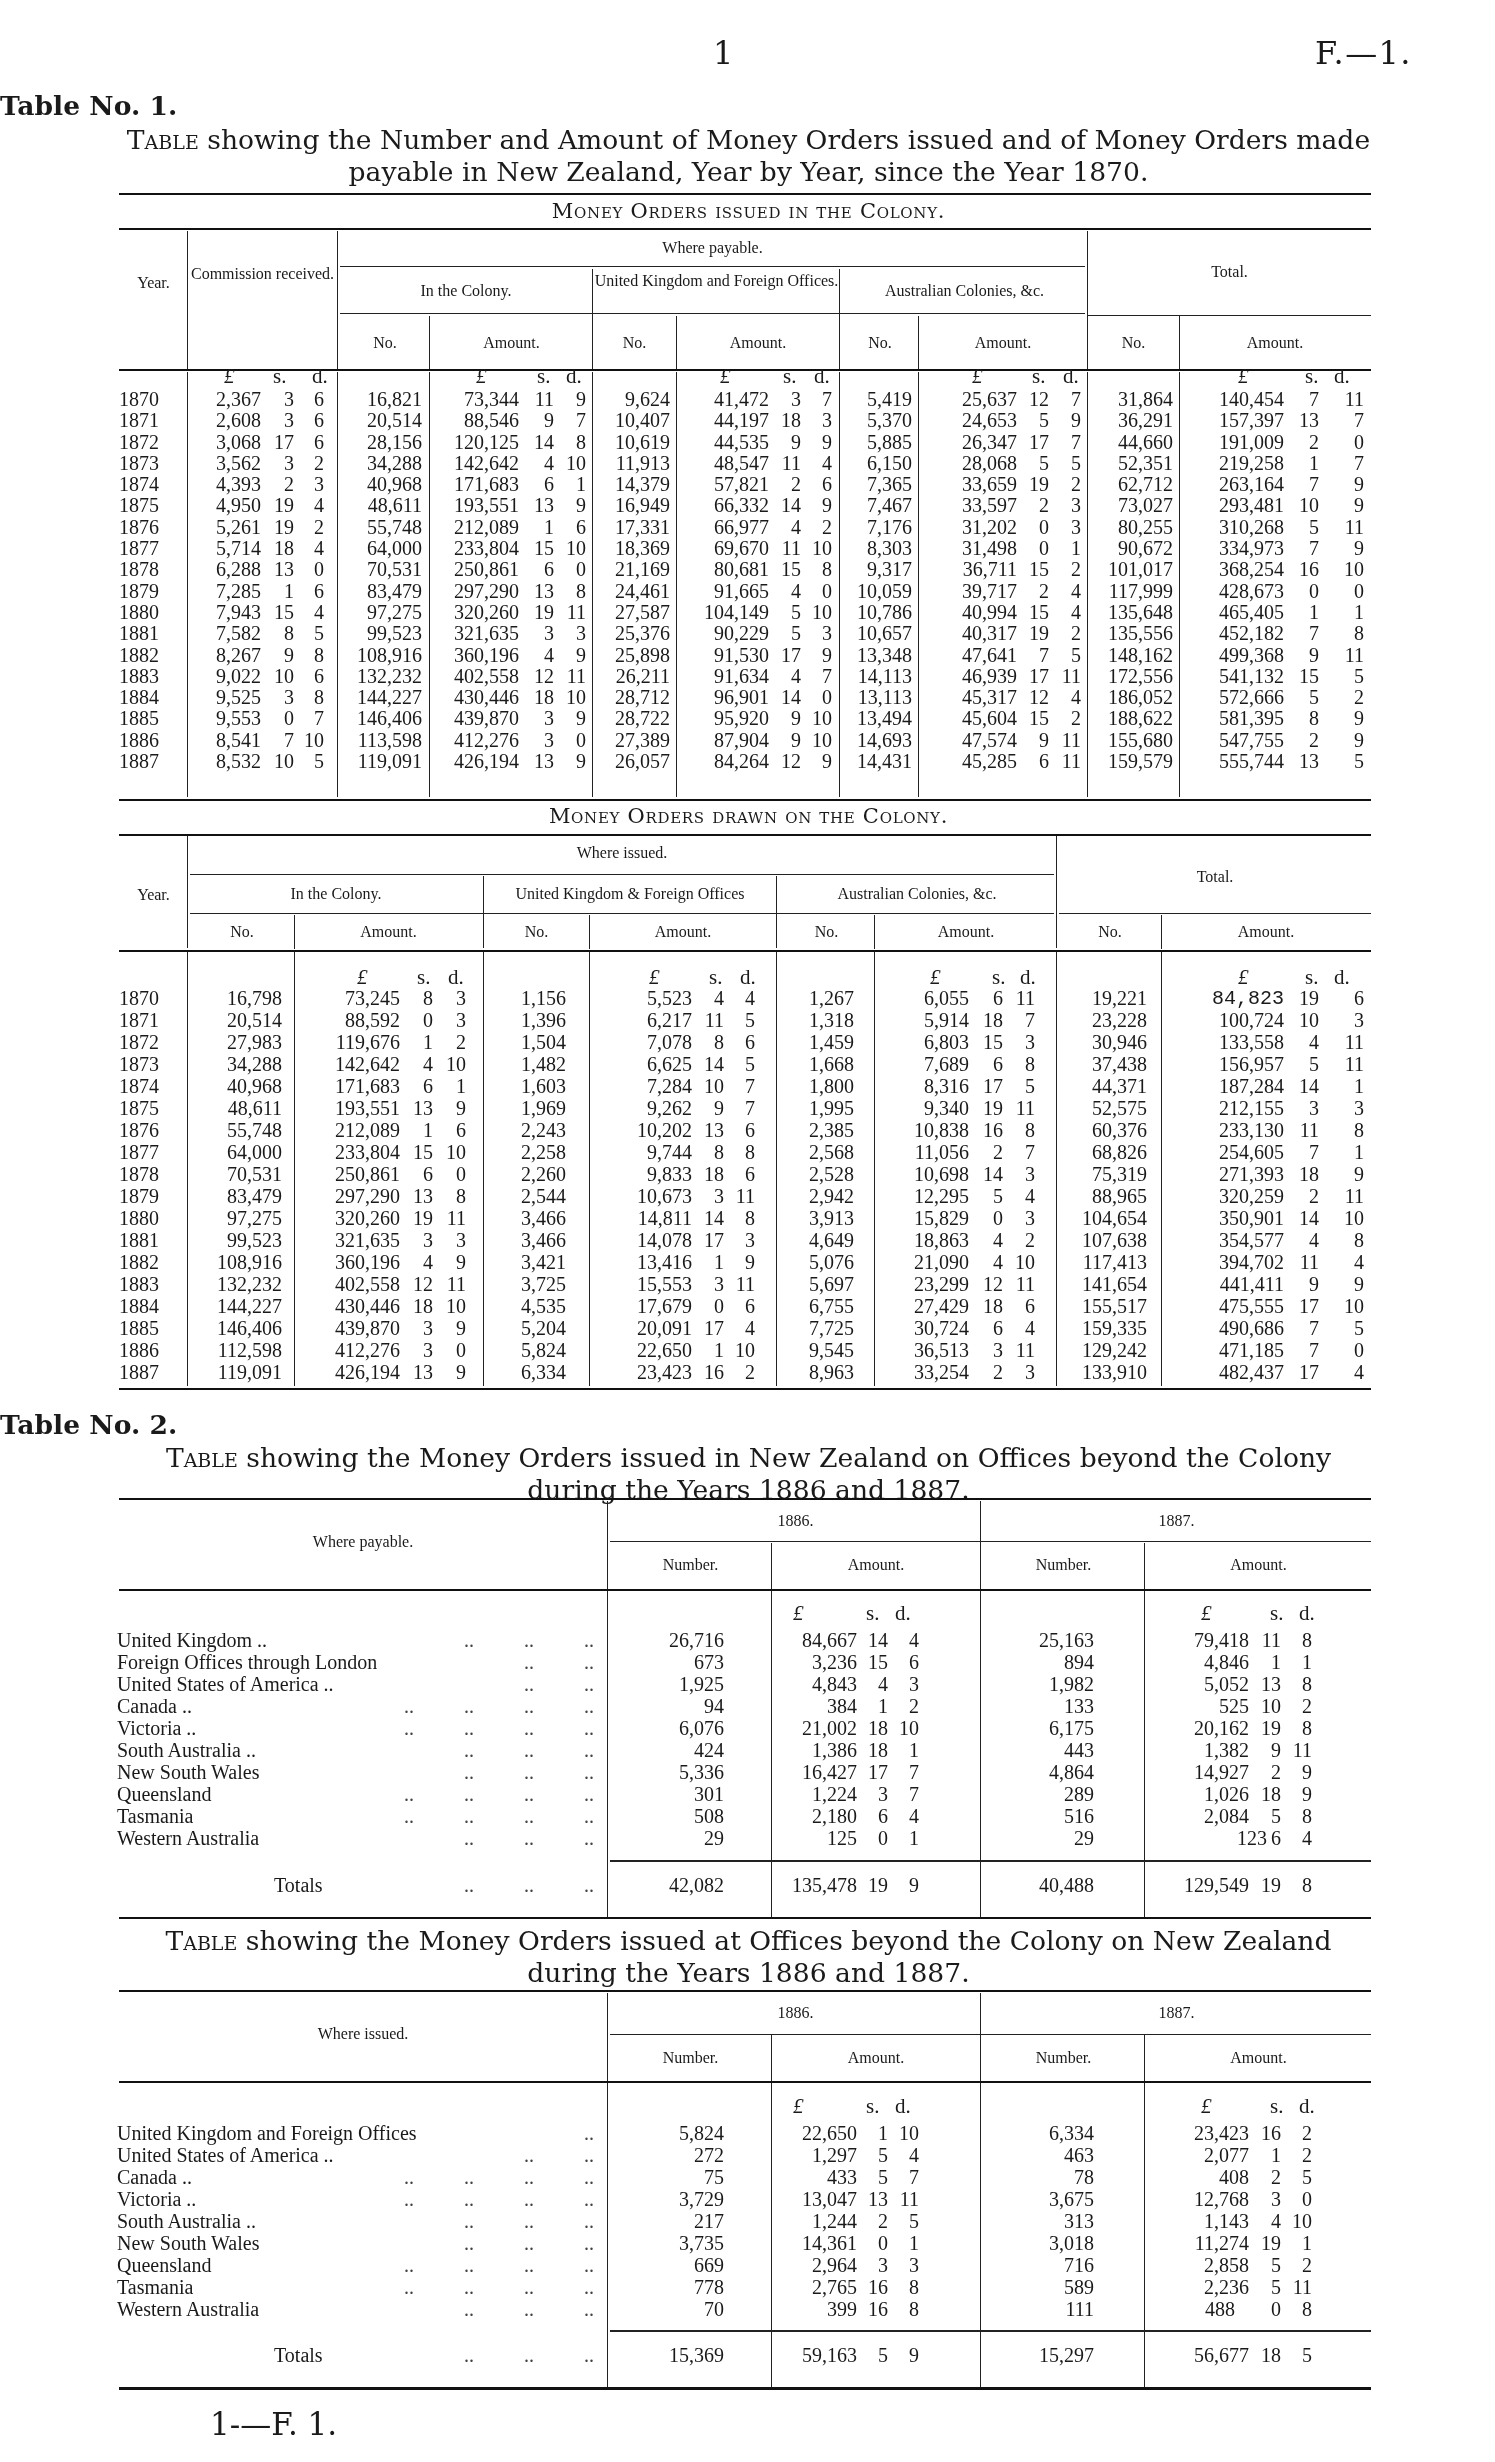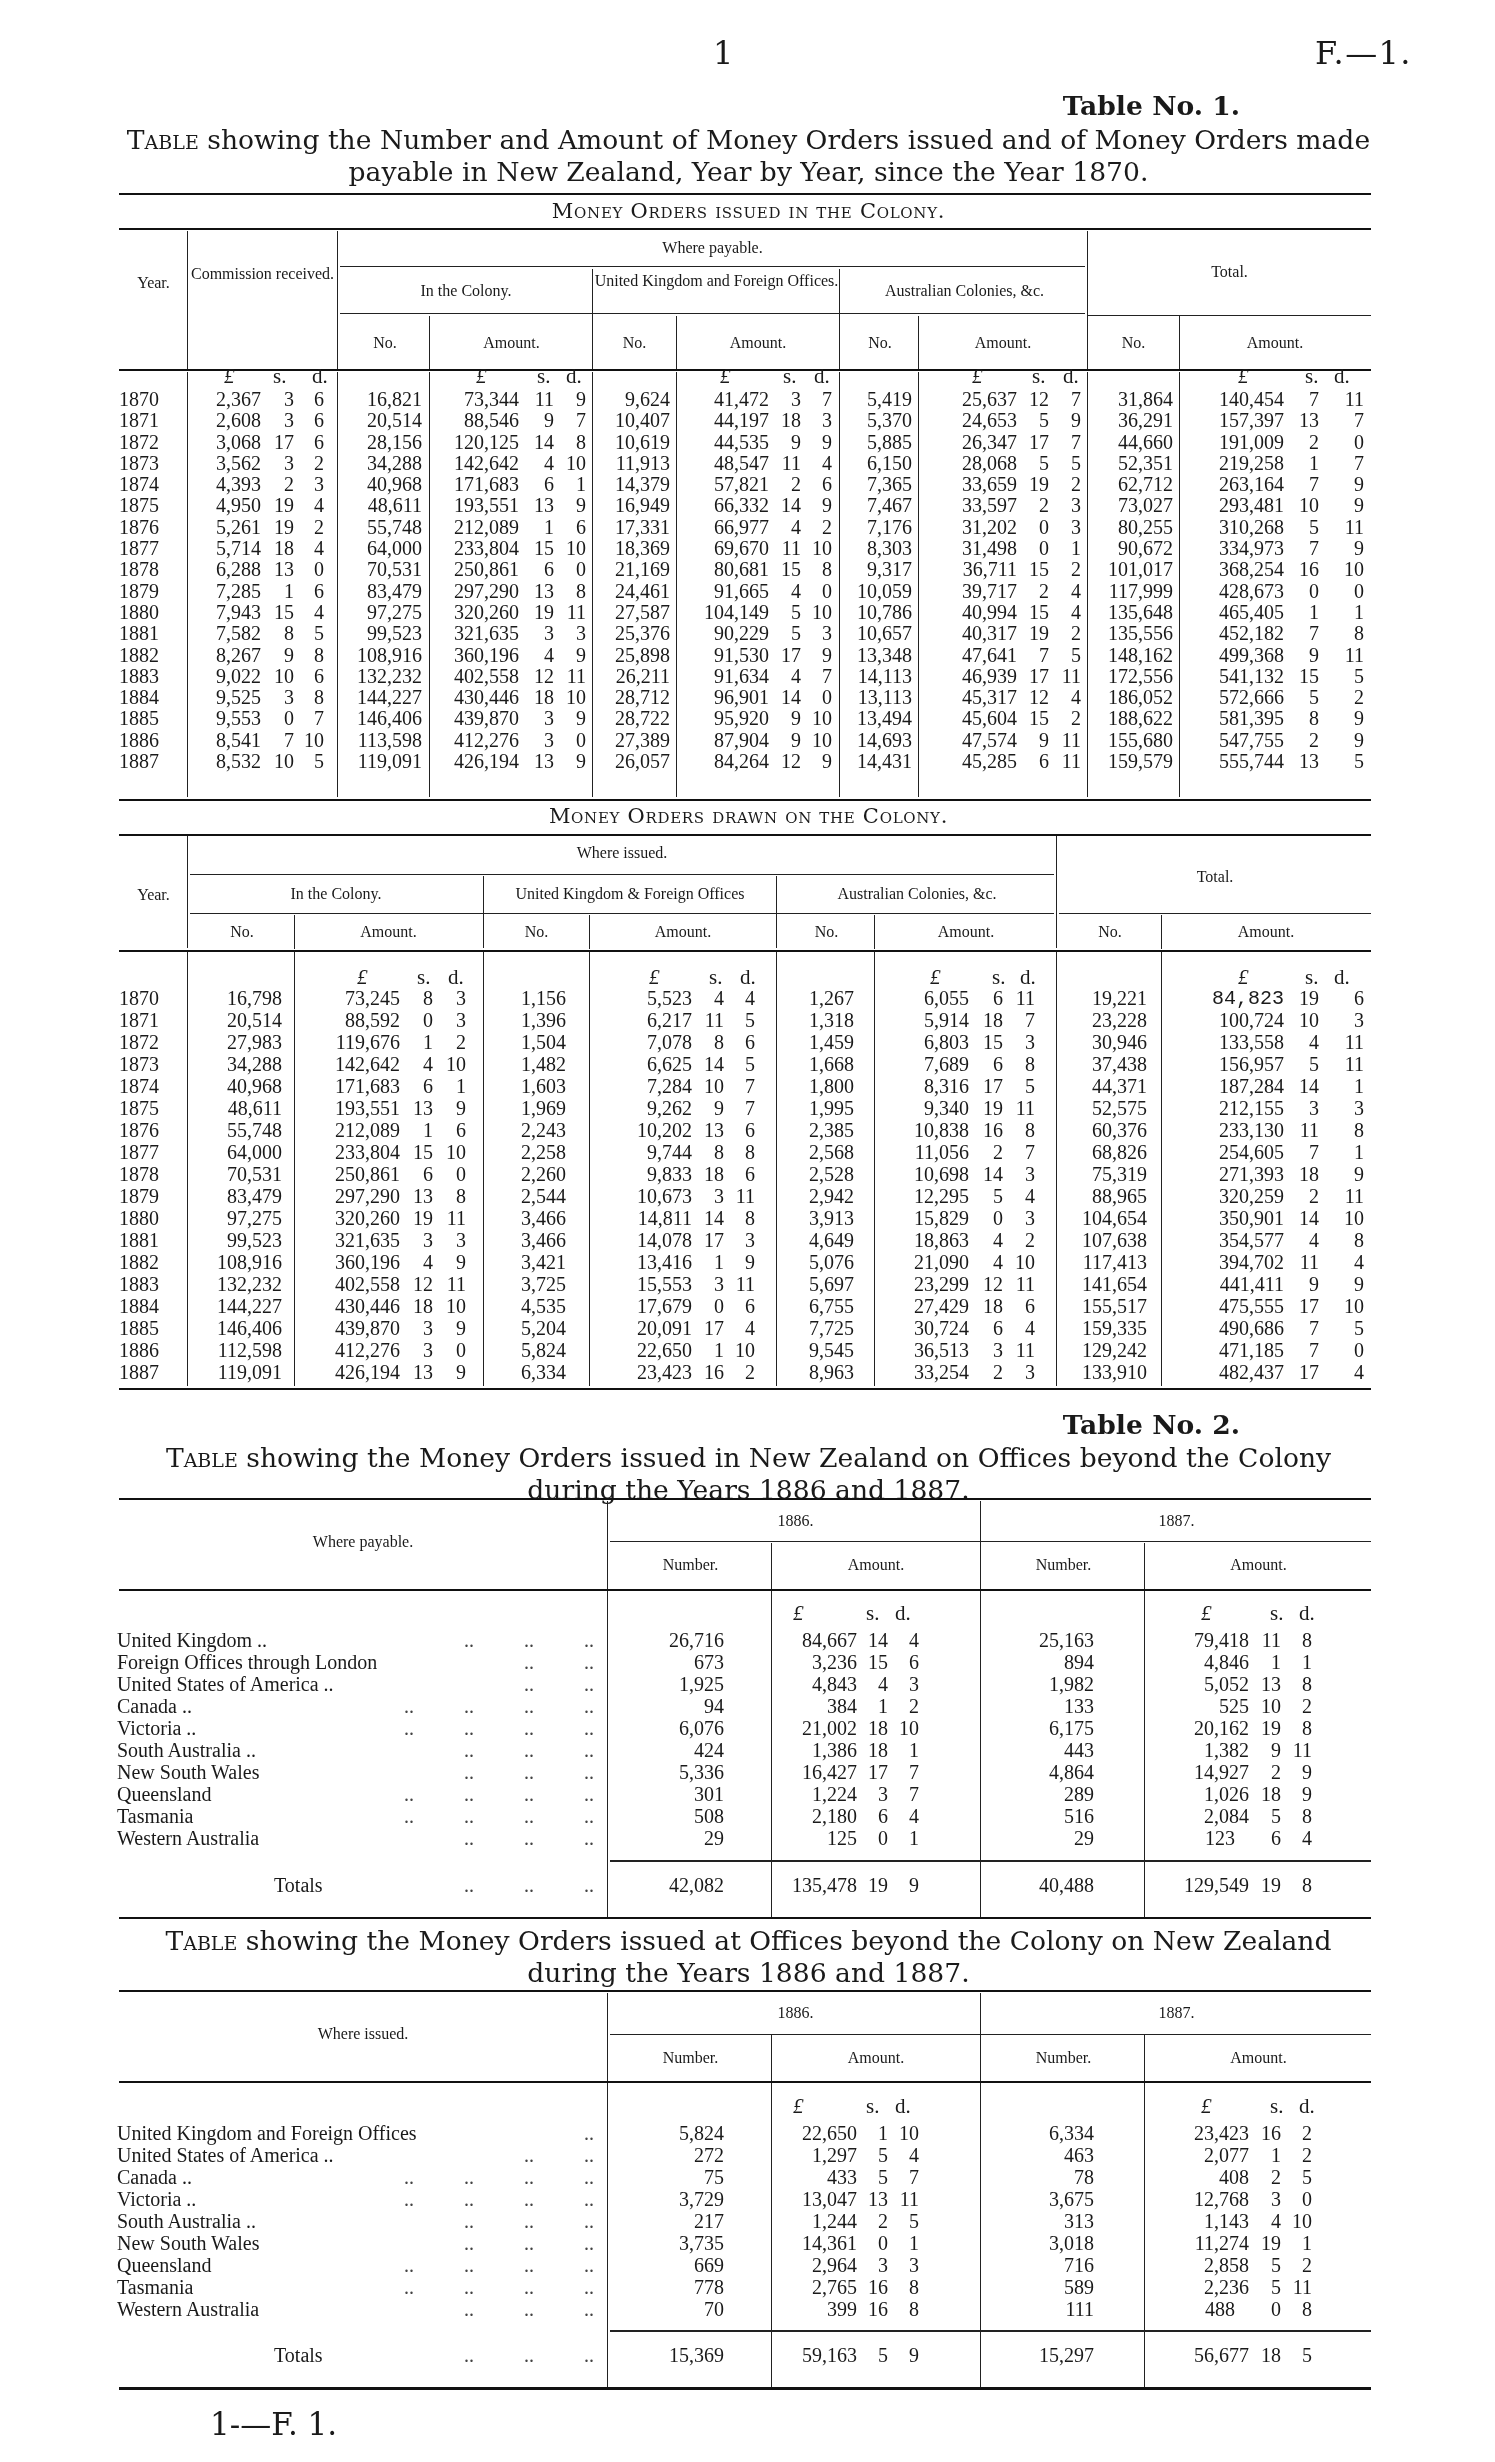--- a/index.html
+++ b/index.html
@@ -1,20 +1,20 @@
 <!DOCTYPE html>
 <html style="font-size:11.2px"><head>
 <meta charset="utf-8">
 <style>
   html,body{margin:0;padding:0;background:#fff;}
   body{width:1495px;height:2462px;position:relative;overflow:hidden;color:#1a1a1a;font-family:"DejaVu Serif","Liberation Serif",serif;}
   .abs{position:absolute;}
   .pagenum{left:713px;top:34px;font-size:32px;}
   .pageref{left:1315px;top:34px;font-size:32px;letter-spacing:1.4px;}
-  .ttitle{left:0;width:1240px;text-align:right;font-weight:bold;font-size:26.6px;}
+  .ttitle{left:0;width:1240px;text-align:left;font-weight:bold;font-size:26.6px;}
   .cap{left:105px;width:1287px;text-align:center;font-size:26.6px;line-height:32px;}
   .sc{font-variant:small-caps;}
   .sechead{left:105px;width:1287px;text-align:center;font-size:21px;font-variant:small-caps;letter-spacing:0.7px;}
   .rule{position:absolute;height:2.1px;background:#111;}
   .rulethin{position:absolute;height:1.4px;background:#222;}
   .vline{position:absolute;width:1.4px;background:#222;}
   .hd{position:absolute;font-size:16px;text-align:center;line-height:19.6px;font-family:"Liberation Serif","DejaVu Serif",serif;}
   .rows{position:absolute;}
   .row{height:21.3px;position:relative;}
   .row span{position:absolute;top:0;font-size:20px;text-align:right;white-space:nowrap;font-family:"Liberation Serif","DejaVu Serif",serif;}
@@ -1025,21 +1025,21 @@
         <span style="right:183px;">8</span>
       </div>
       <div class="row" style="height:22px;">
         <span style="left:117px;text-align:left;">Western Australia</span>
         <span style="right:901px;white-space:pre;color:#444;">..          ..          ..</span>
         <span style="right:771px;">29</span>
         <span style="right:638px;">125</span>
         <span style="right:607px;">0</span>
         <span style="right:576px;">1</span>
         <span style="right:401px;">29</span>
-        <span style="right:260px;">123</span>
+        <span style="right:228px;">123</span>
         <span style="right:214px;">6</span>
         <span style="right:183px;">4</span>
       </div>
     </div>
     <div class="rulethin" style="left:610px;width:761px;top:1860px;height:2.1px;"></div>
     <div class="rows" style="left:0;top:1874px;width:1495px;">
       <div class="row">
         <span style="left:274px;text-align:left;">Totals</span>
         <span style="right:901px;white-space:pre;color:#444;">..          ..          ..</span>
         <span style="right:771px;">42,082</span>

